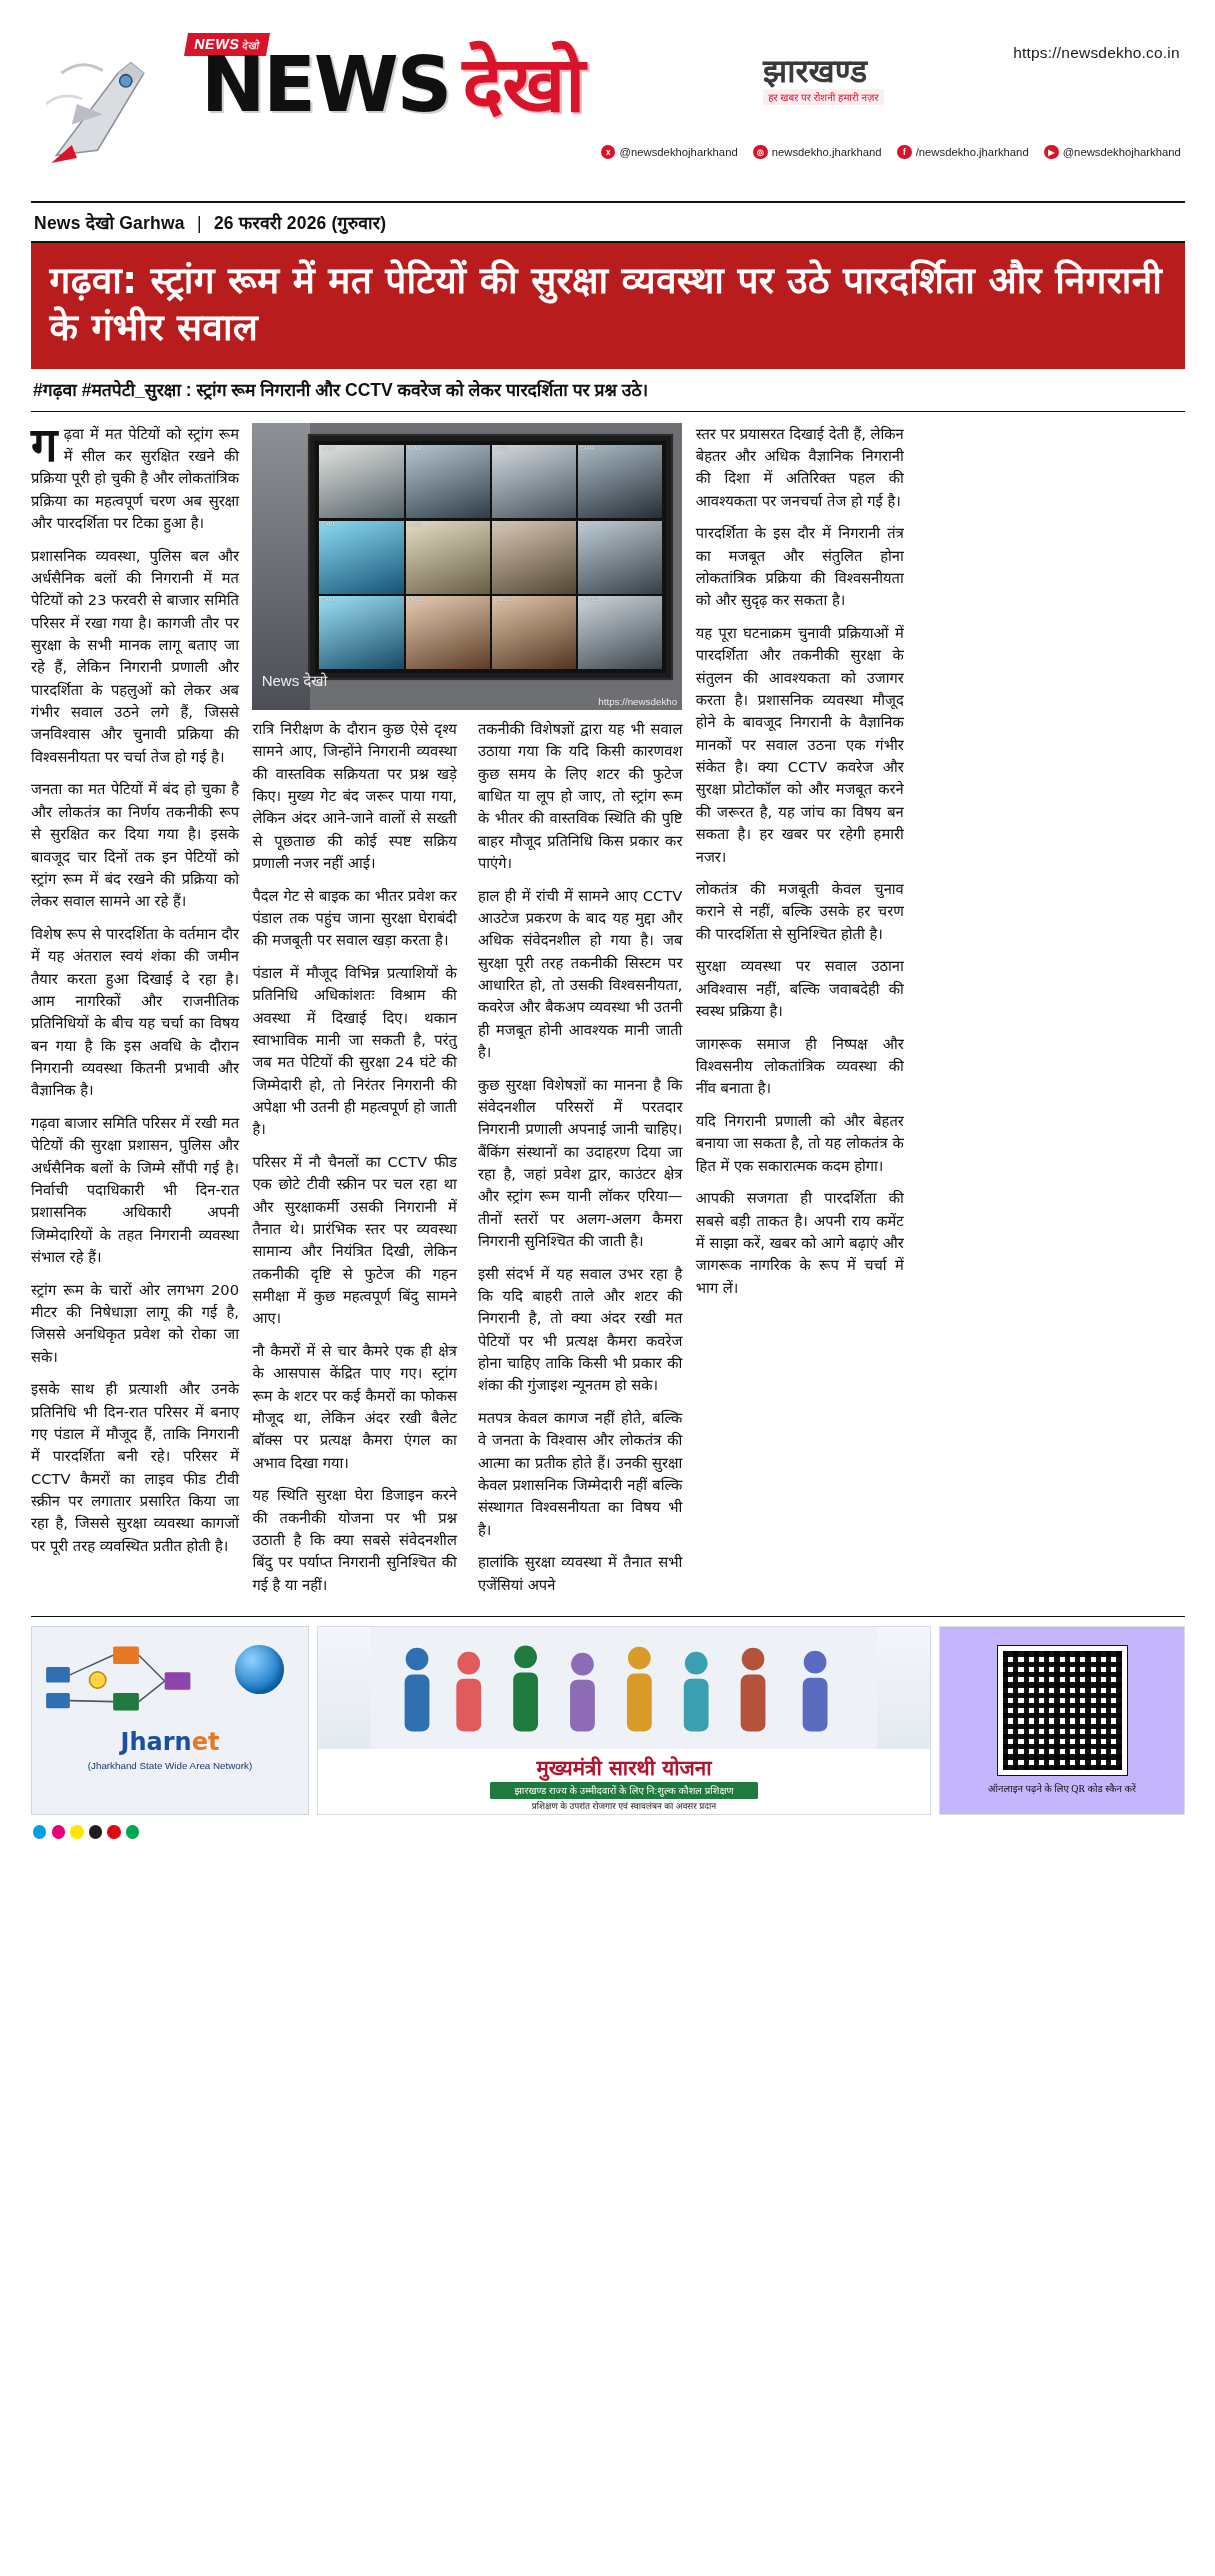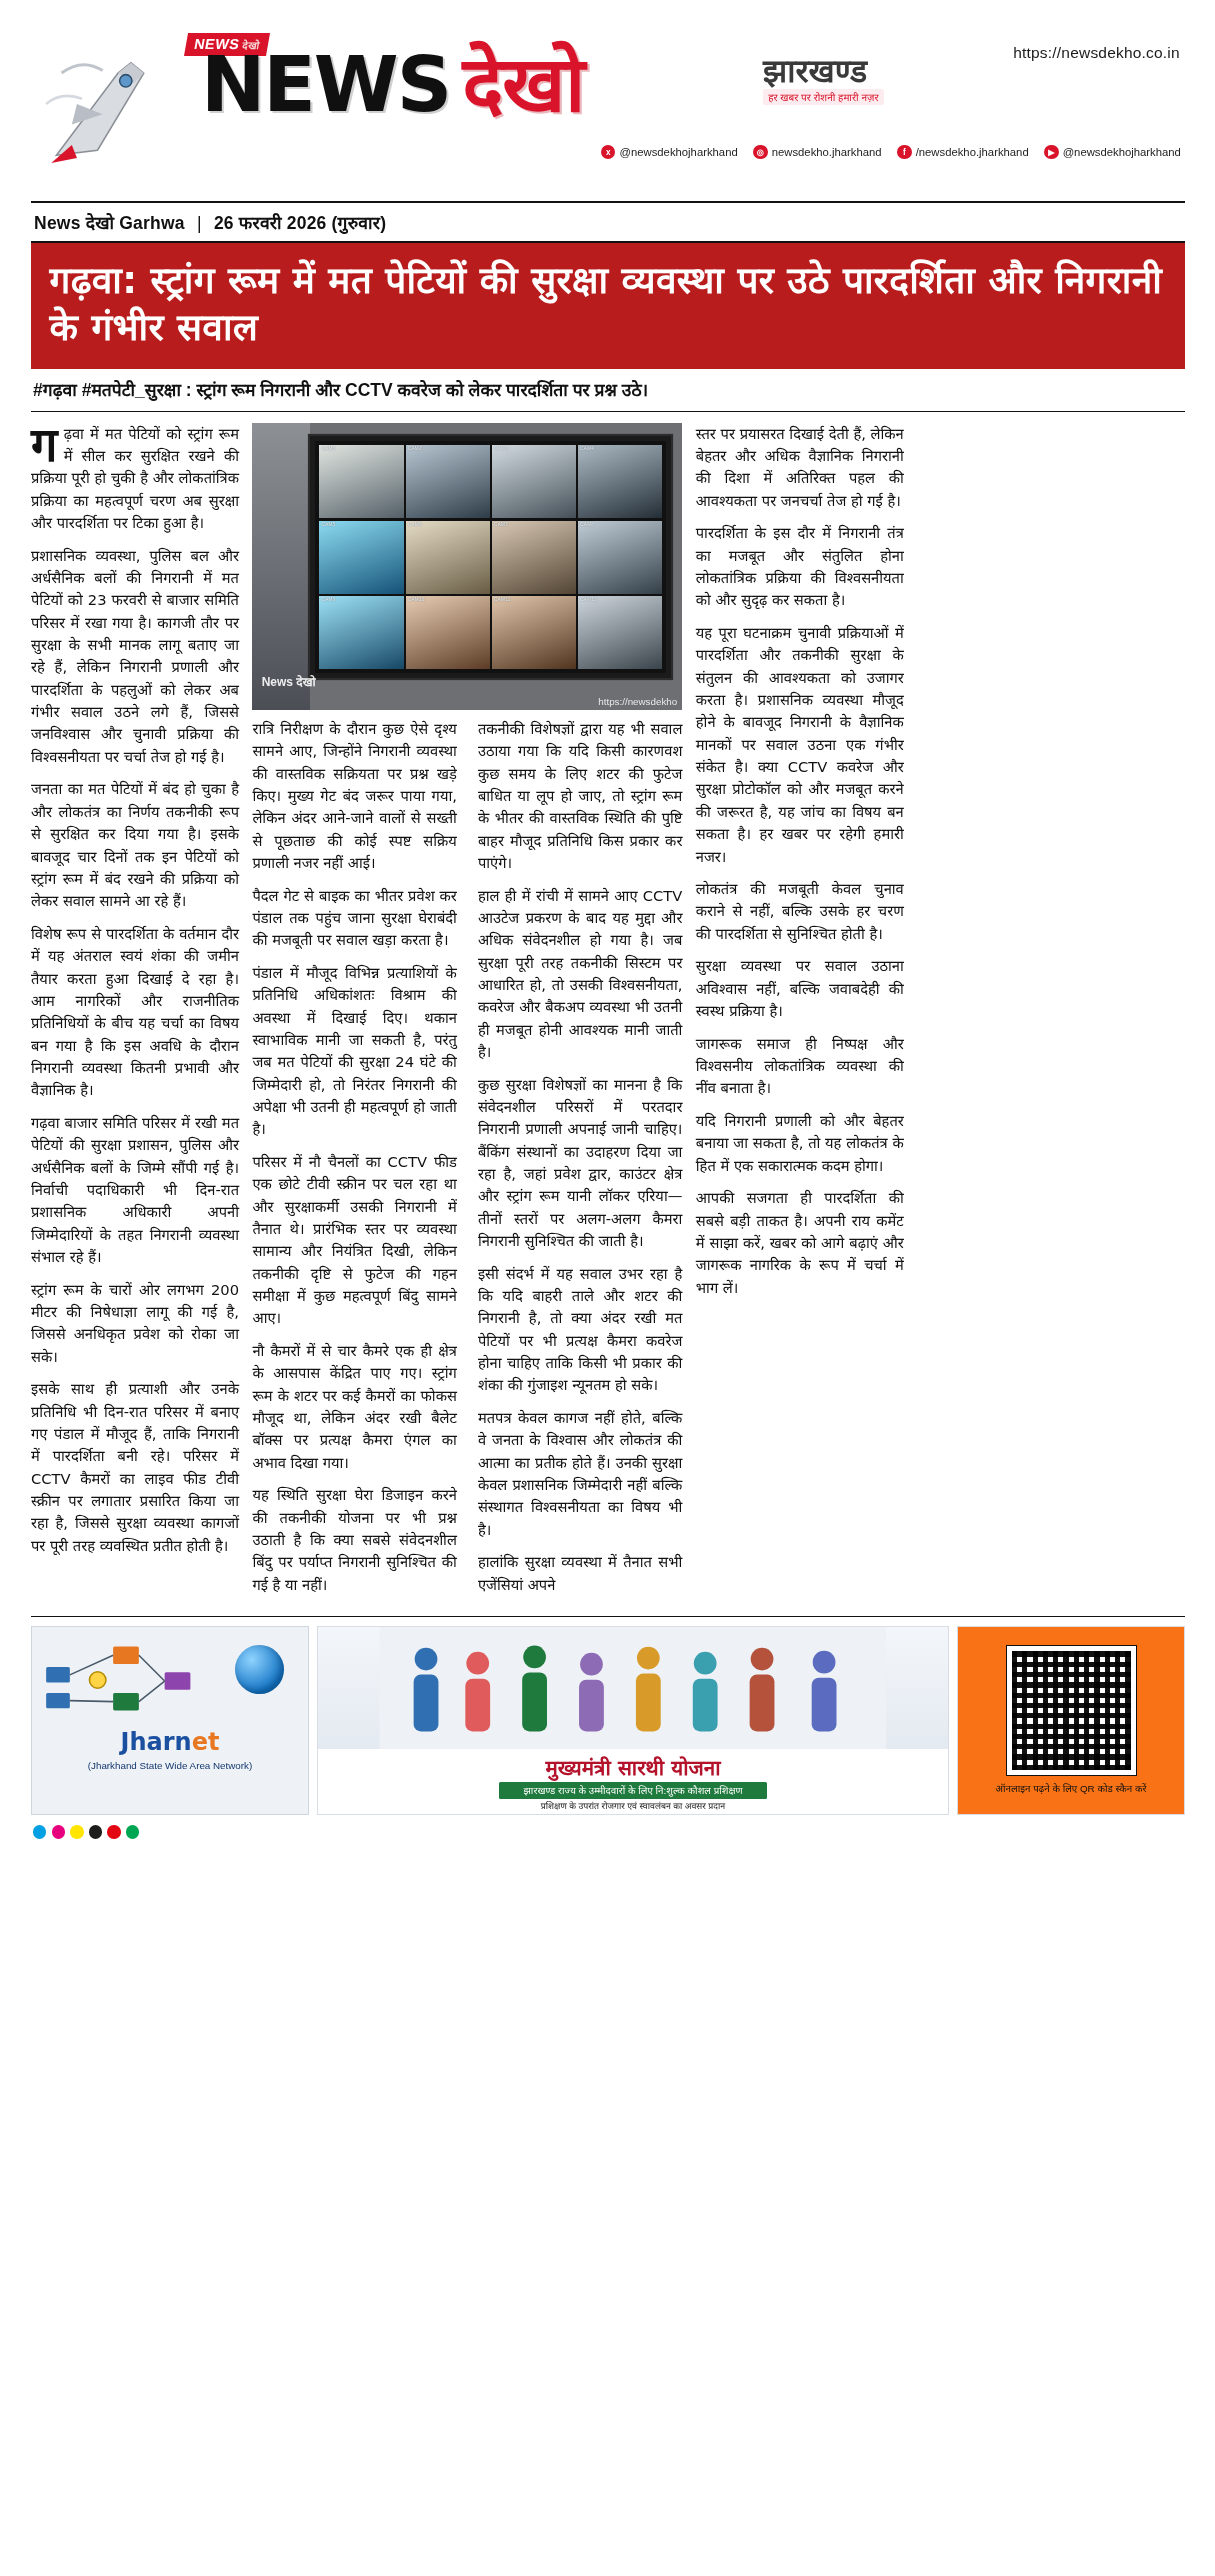--- a/index.html
+++ b/index.html
@@ -231,21 +231,21 @@
     position: absolute; inset: 0;
     background: linear-gradient(160deg, rgba(255,255,255,.35), rgba(0,0,0,.25));
   }
   .photo-left-strip {
     position: absolute; left: 0; top: 0; width: 58px; height: 100%;
     background: linear-gradient(180deg, #8d9196, #4b4f55);
   }
   .photo-watermark {
     position: absolute;
     left: 9.3px; bottom: 19.6px;
-    color: #fff; font-size: 12px; font-weight: bold;
+    color: #fff; font-size: 15px; font-weight: normal;
     opacity: .9;
   }
   .photo-url {
     position: absolute;
     right: 5.2px; bottom: 3.1px;
     color: #fff; font-size: 9.8px; opacity: .85;
   }
 
   
   .ads-row {
@@ -307,24 +307,24 @@
     top: 155px; width: 268px; text-align: center;
     background: #1f7a3d; color: #fff; font-size: 9.8px; padding: 2px 0;
     border-radius: 1.5px;
   }
   .sarathi-ribbon2 {
     position: absolute; left: 50%; transform: translateX(-50%);
     top: 173px; width: 237px; text-align: center;
     font-size: 8.8px; color: #1b1b1b;
   }
   .ad-qr {
-    width: 228px; height: 189px;
-    background: #f97316; border: 0.5px solid #d7dde3;
+    width: 246px; height: 189px;
+    background: #c4b5fd; border: 0.5px solid #d7dde3;
     display: flex; flex-direction: column; align-items: center;
-    justify-content: center; gap: 7.2px;
+    justify-content: center; gap: 7.2px; font-family: Liberation Serif, serif;
   }
   .qr {
     width: 129px; height: 129px;
     background:
       repeating-linear-gradient(90deg, #111 0 5.2px, #fff 5.2px 10.3px),
       repeating-linear-gradient(0deg, #111 0 5.2px, #fff 5.2px 10.3px);
     background-blend-mode: multiply;
     border: 5.2px solid #fff;
     outline: 1px solid #111;
   }

